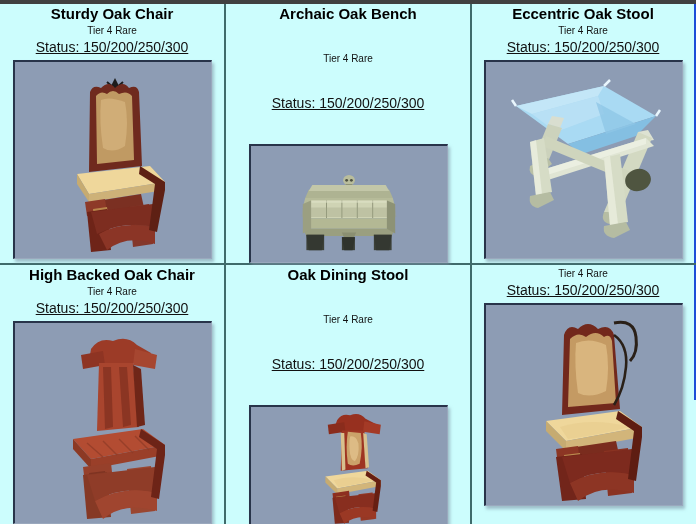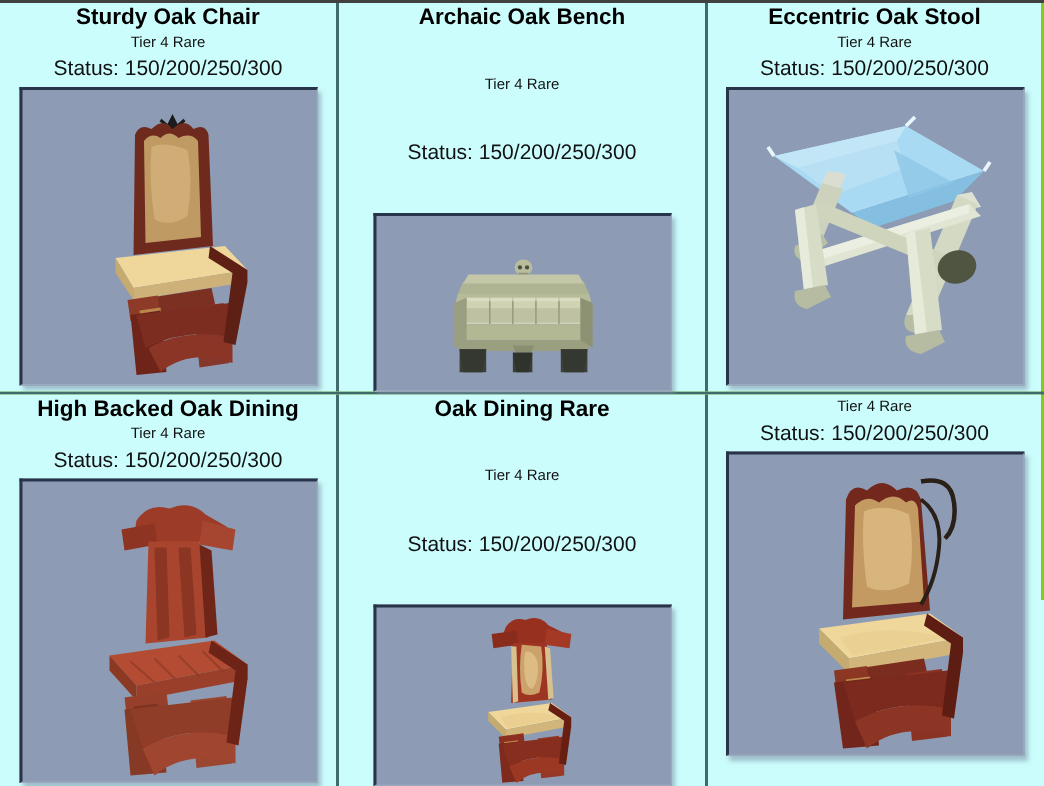--- a/index.html
+++ b/index.html
@@ -11,22 +11,22 @@
     height: 524px;
     background: #ccfdfd;
     font-family: "Liberation Sans", sans-serif;
     overflow: hidden;
   }
   #grid {
     position: relative;
     width: 696px;
     height: 400px;
     box-sizing: border-box;
-    border-top: 2px solid #404040;
-    background: #84cc16;
+    border-top: 4px solid #404040;
+    background: #1d4ed8;
   }
   .row {
     display: flex;
     width: 696px;
     height: 261px;
     box-sizing: border-box;
   }
   .row.row-1 {
     border-bottom: 2px solid #3f6b6b;
     height: 261px;
@@ -63,20 +63,21 @@
     line-height: 17px;
     text-align: right;
     white-space: nowrap;
   }
   .status {
     font-size: 14px;
     color: #111111;
     line-height: 17px;
     text-align: center;
     white-space: nowrap;
+    text-decoration: underline;
   }
 
   .thumb {
     position: relative;
     width: 196px;
     height: 196px;
     margin-top: 4px;
     background: #8d9cb4;
     border-left: 2px solid #28344a;
     border-top: 2px solid #28344a;
@@ -207,21 +208,21 @@
           </svg>
         </div>
       </div>
     </div>
 
   </div>
 
   <div class="row row-2">
 
     <div class="cell col-0">
-      <div class="title">High Backed Oak Dining</div>
+      <div class="title">High Backed Oak Chair</div>
       <div class="tier">Tier 4 Rare</div>
       <div class="status">Status: 150/200/250/300</div>
       <div class="thumb tall">
         <div class="art">
           <svg viewBox="0 0 196 200" preserveAspectRatio="xMidYMid meet">
             <g>
               <path d="M76 26 Q84 14 98 18 Q112 12 122 22 L136 30 L132 44 L118 40 L106 46 L86 44 L74 38 Z" fill="#9c3b27"></path>
               <path d="M66 32 L88 28 L90 42 L68 46 Z" fill="#8e3423"></path>
               <path d="M120 26 L142 32 L140 46 L118 42 Z" fill="#a64630"></path>
               <path d="M84 40 L118 40 L124 104 L82 108 Z" fill="#a9452e"></path>
@@ -244,21 +245,21 @@
               <path d="M72 152 L140 144 L142 170 Q108 162 80 178 Z" fill="#8f3c28"></path>
               <path d="M80 178 Q108 162 142 170 L142 188 Q110 178 88 196 Z" fill="#a0452f"></path>
               <path d="M126 106 L150 122 L150 132 L144 176 L136 174 L142 126 L124 114 Z" fill="#6d2417"></path>
             </g>
           </svg>
         </div>
       </div>
     </div>
 
     <div class="cell col-1">
-      <div class="title">Oak Dining Rare</div>
+      <div class="title">Oak Dining Stool</div>
       <div class="tier">Tier 4 Rare</div>
       <div class="status">Status: 150/200/250/300</div>
       <div class="thumb tall">
         <div class="art">
           <svg viewBox="0 0 196 200" preserveAspectRatio="xMidYMid meet">
             <g>
               <path d="M78 22 Q86 10 100 14 Q116 8 126 20 L146 30 L142 44 L124 40 L110 46 L88 44 L72 38 Z" fill="#97301f"></path>
               <path d="M62 30 L90 26 L92 42 L64 46 Z" fill="#8a2c1c"></path>
               <path d="M124 24 L152 30 L150 46 L122 42 Z" fill="#a43a26"></path>
               <path d="M86 40 L124 40 L130 104 L84 108 Z" fill="#9e3422"></path>

